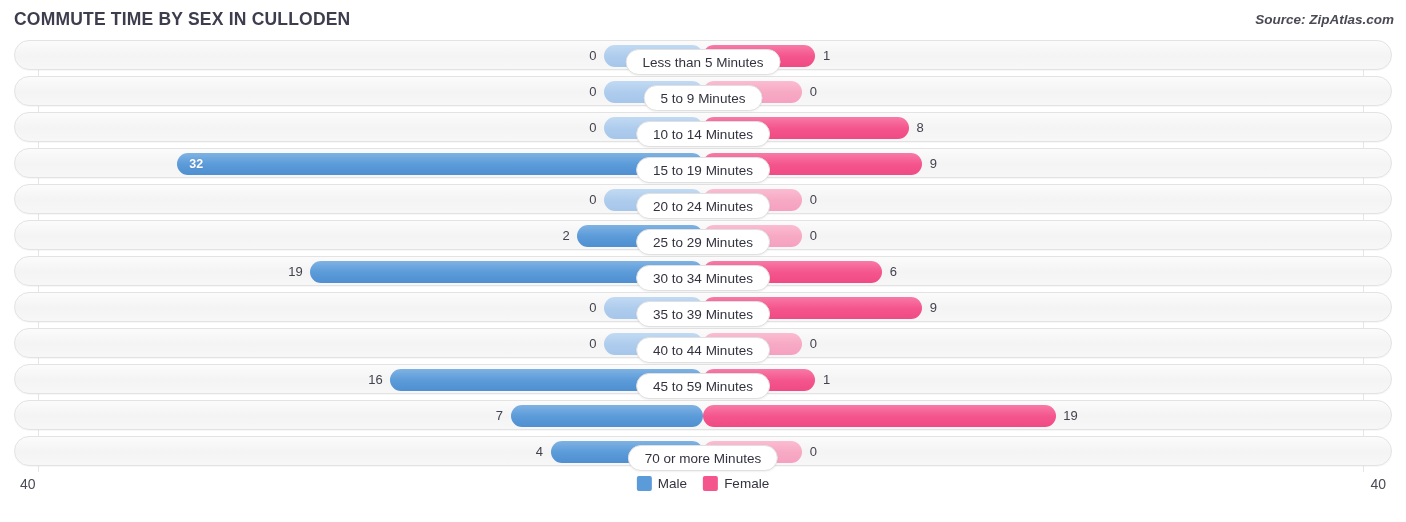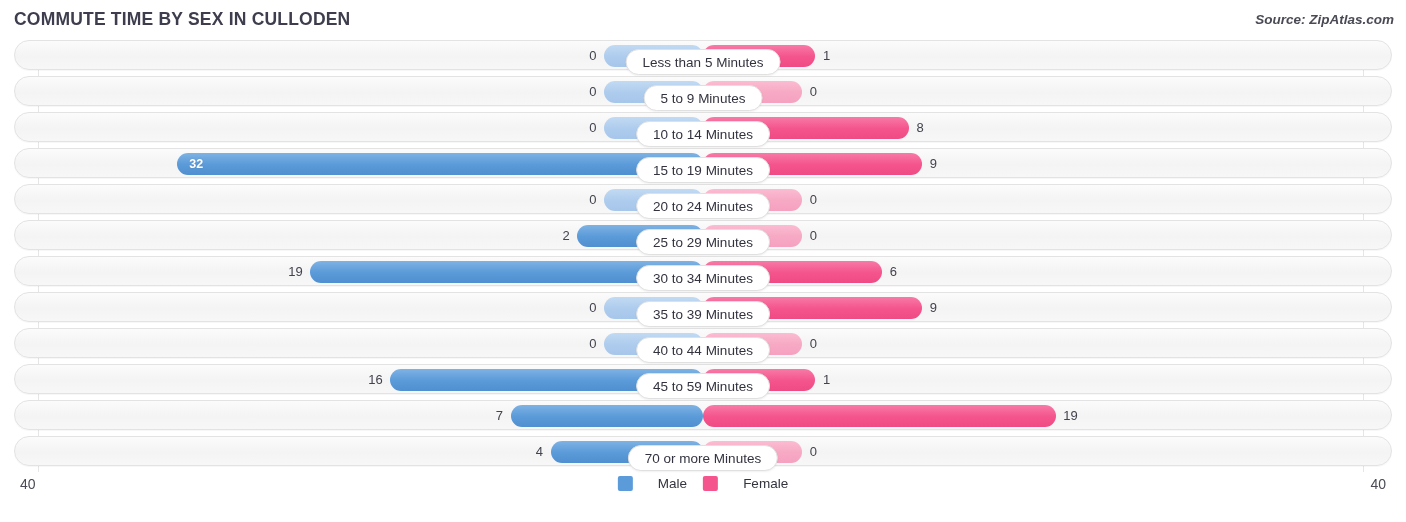--- a/index.html
+++ b/index.html
@@ -145,21 +145,21 @@
   .legend {
     position: absolute;
     left: 50%;
     top: 4px;
     transform: translateX(-50%);
     display: flex;
     align-items: center;
     gap: 16px;
     white-space: nowrap;
   }
-  .legend-item { display: flex; align-items: center; gap: 25px; }
+  .legend-item { display: flex; align-items: center; gap: 6px; }
   .swatch { width: 15px; height: 15px; border-radius: 2px; display: inline-block; }
   .legend-text { font-size: 13.5px; color: #34343f; }
 </style>
 </head>
 <body>
 
 <div class="header">
   <div class="chart-title">COMMUTE TIME BY SEX IN CULLODEN</div>
   <div class="source">Source: ZipAtlas.com</div>
 </div>

